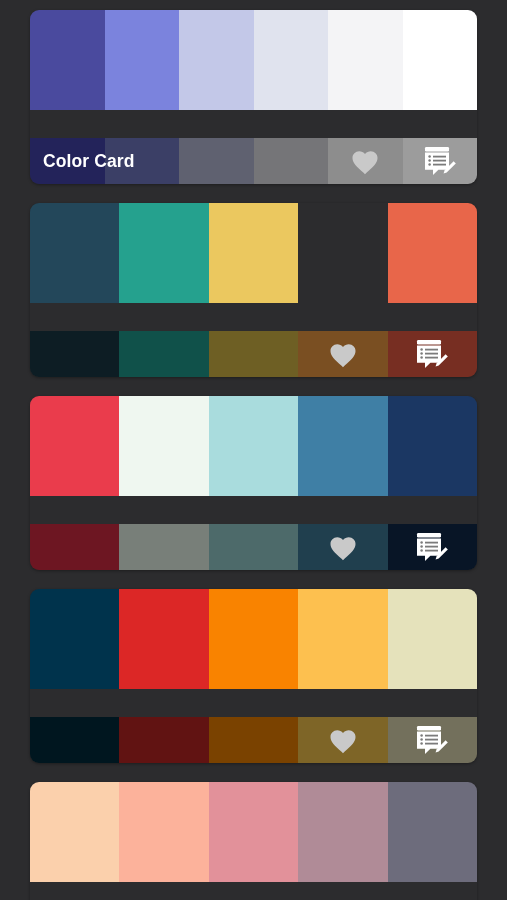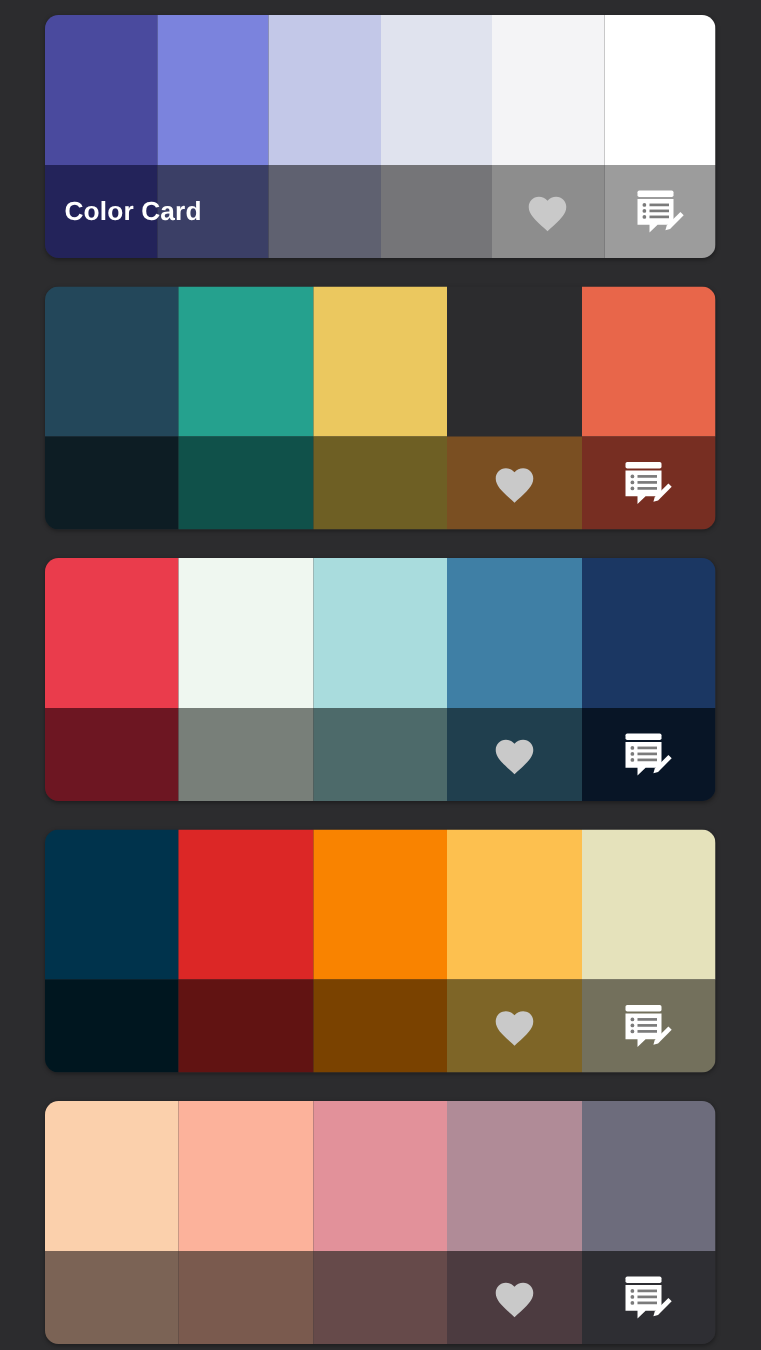--- a/index.html
+++ b/index.html
@@ -37,21 +37,22 @@
 
   .swatch {
     flex: 1 1 0;
     height: 100%;
   }
 
   .footer {
     position: relative;
     display: flex;
     width: 100%;
-    height: 62px;
+    height: 46px;
+    margin-top: 28px;
   }
 
   .footer-cell {
     flex: 1 1 0;
     height: 100%;
     position: relative;
   }
 
   .card-title {
     position: absolute;

